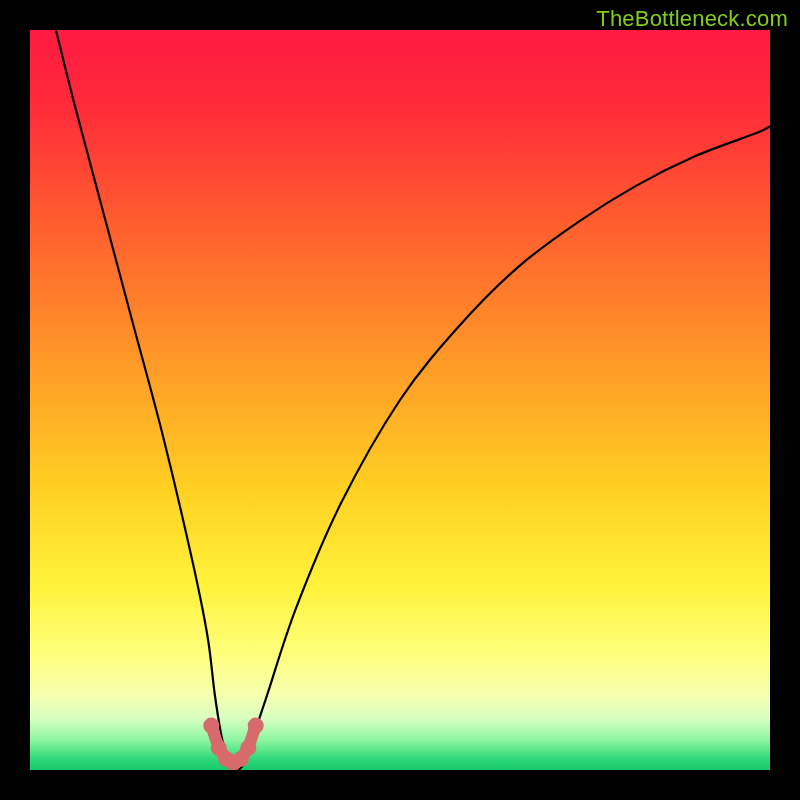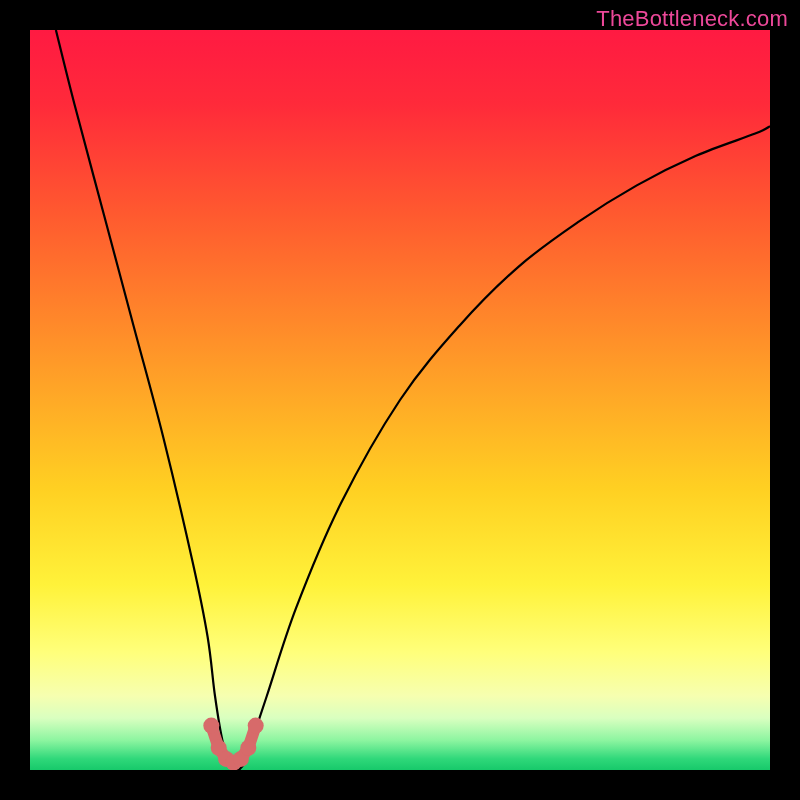--- a/index.html
+++ b/index.html
@@ -39,21 +39,21 @@
     top: 0;
     width: 740px;
     height: 740px;
   }
   .watermark {
     position: absolute;
     top: 6px;
     right: 12px;
     font-family: Arial, Helvetica, sans-serif;
     font-size: 22px;
-    color: #ec4899;
+    color: #84cc16;
     letter-spacing: 0.2px;
   }
 </style>
 </head>
 <body>
 
 <div class="frame">
   <div class="plot-area">
     <svg class="gradient" viewBox="0 0 740 740" preserveAspectRatio="none">
       <defs>

